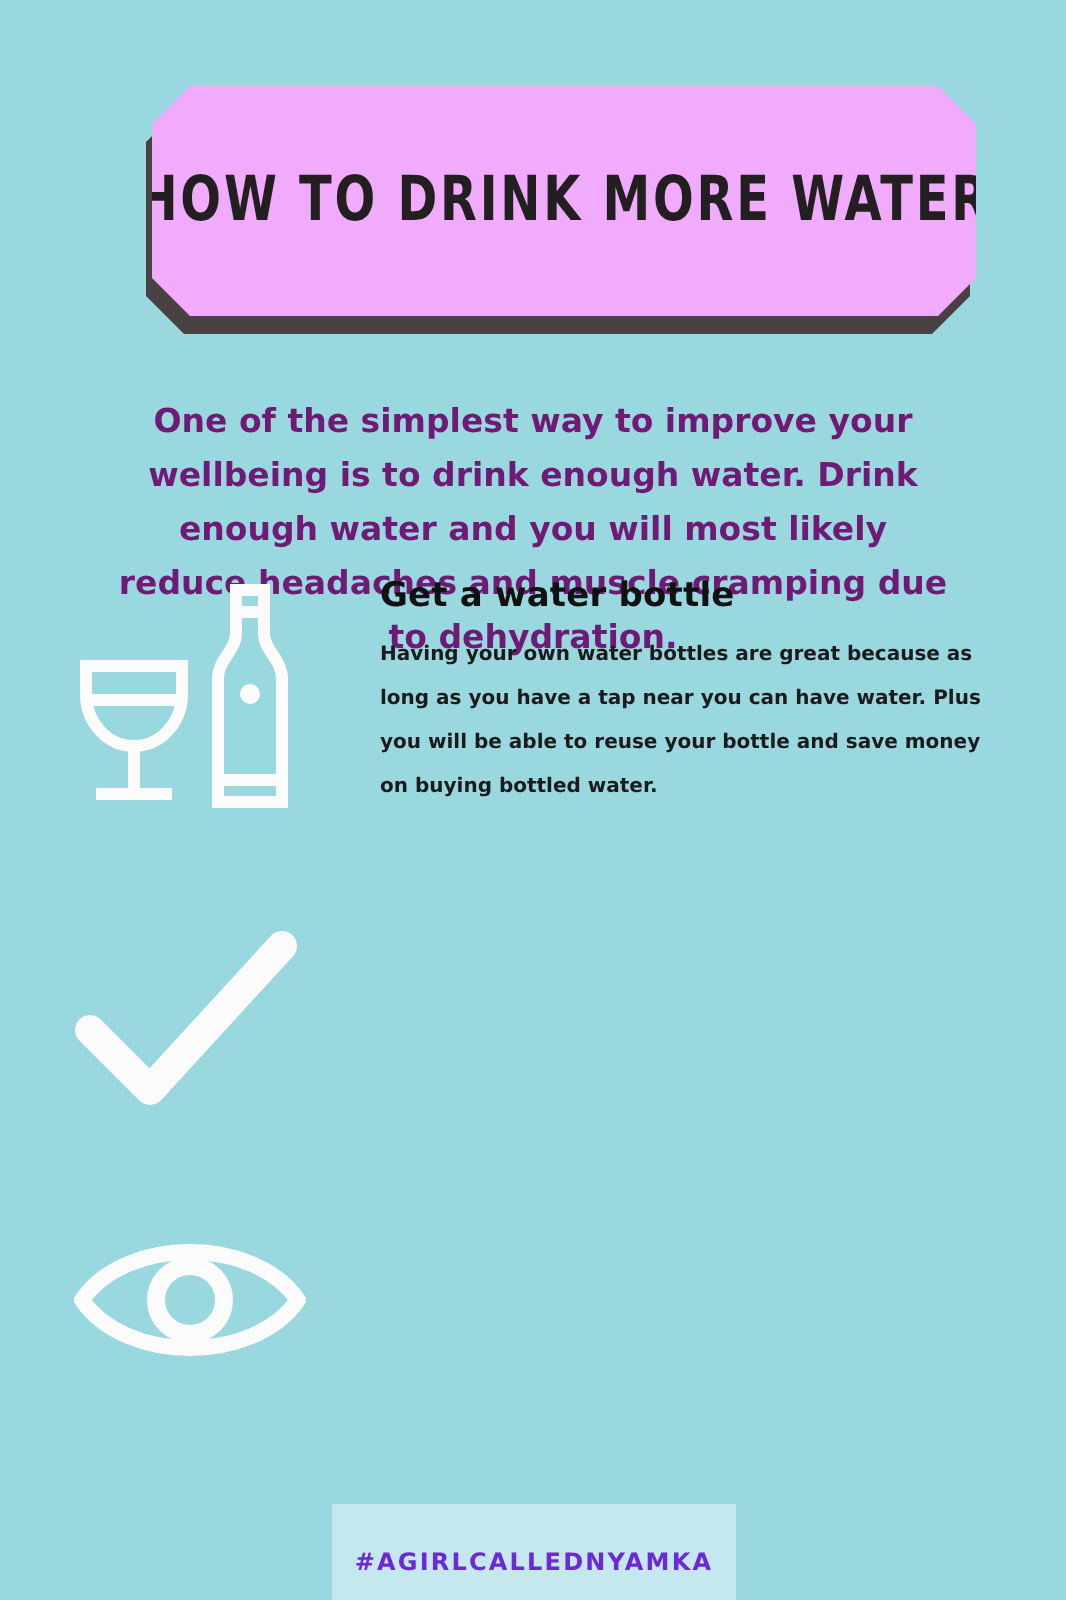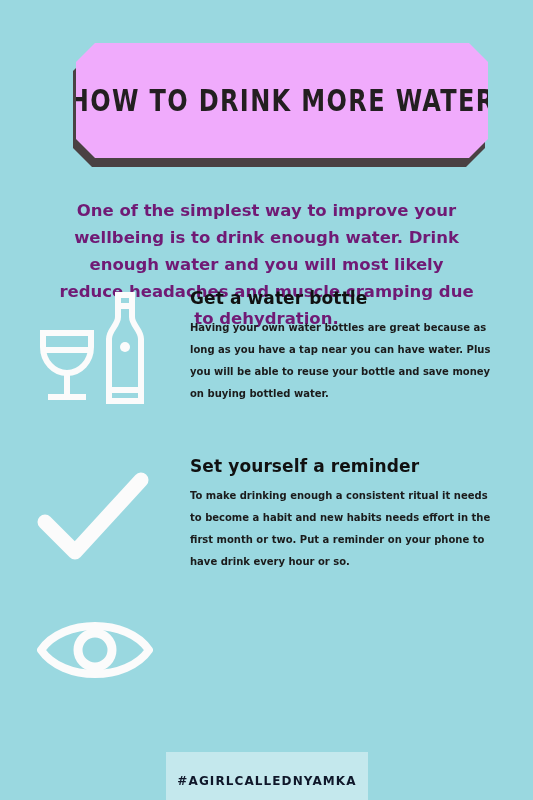--- a/index.html
+++ b/index.html
@@ -132,21 +132,21 @@
     background: rgba(255,255,255,0.42);
     display: flex;
     align-items: center;
     justify-content: center;
   }
   .footer-text {
     font-family: "DejaVu Sans", sans-serif;
     font-size: 12px;
     font-weight: bold;
     letter-spacing: 1.1px;
-    color: #0f172a;
+    color: #6d28d9;
     white-space: nowrap;
     text-align: center;
   }
 
   svg { display: block; }
 </style>
 </head>
 <body>
 
 <div id="poster">
@@ -185,24 +185,20 @@
       <p class="section-body">Having your own water bottles are great because as long as you have a tap near you can have water. Plus you will be able to reuse your bottle and save money on buying bottled water.</p>
     </div>
   </div>
 
   <div class="section" id="section-1">
     <div class="icon-col">
       <svg width="116" height="100" viewBox="0 0 116 100" aria-hidden="true">
         <path d="M8 56 L38 86 L104 14" fill="none" stroke="#fbfbfb" stroke-width="15" stroke-linecap="round" stroke-linejoin="round"></path>
       </svg>
     </div>
-    <div class="text-col">
-      <h2 class="section-heading">Set yourself a reminder</h2>
-      <p class="section-body">To make drinking enough a consistent ritual it needs to become a habit and new habits needs effort in the first month or two. Put a reminder on your phone to have drink every hour or so.</p>
-    </div>
   </div>
 
   <div class="section" id="section-2">
     <div class="icon-col">
       <svg width="116" height="76" viewBox="0 0 116 76" aria-hidden="true">
         <path d="M4 38 C26 6 90 6 112 38 C90 70 26 70 4 38 Z" fill="none" stroke="#fbfbfb" stroke-width="8" stroke-linejoin="round"></path>
         <circle cx="58" cy="38" r="17" fill="none" stroke="#fbfbfb" stroke-width="9"></circle>
       </svg>
     </div>
     <div class="text-col">

